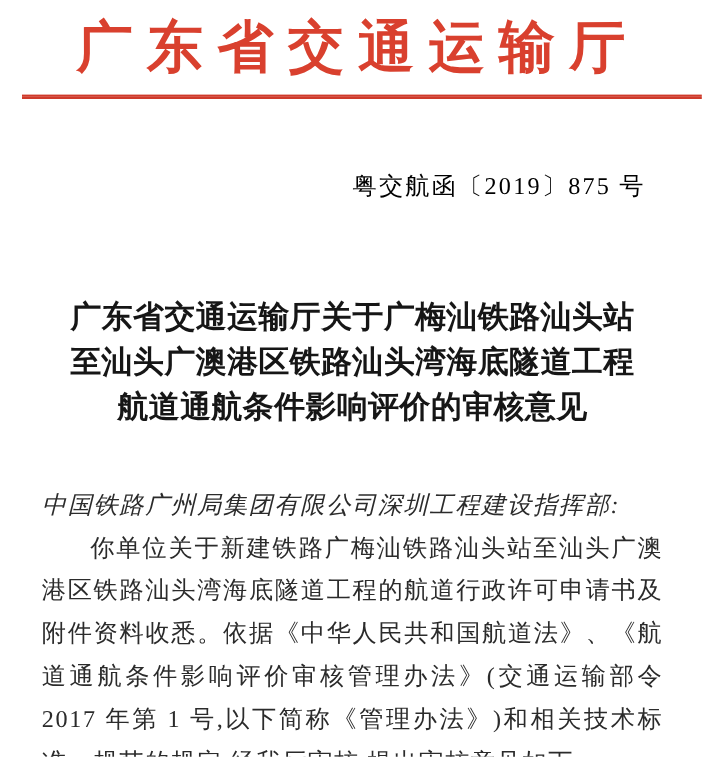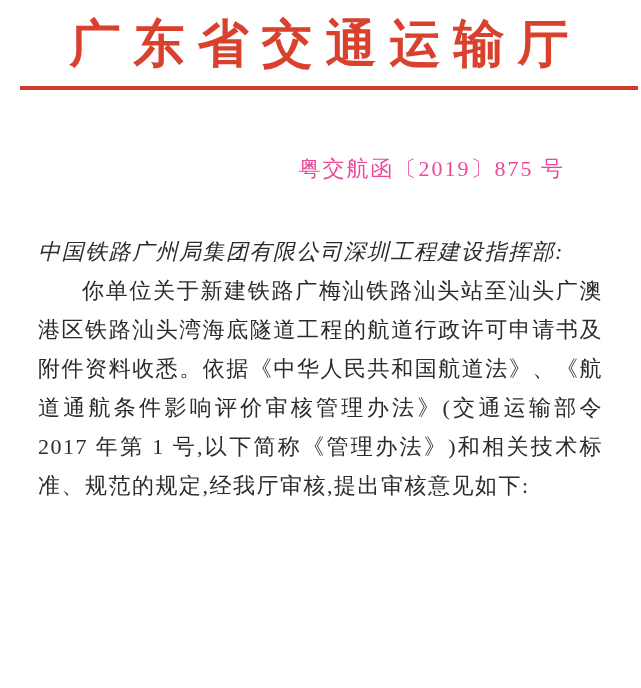--- a/index.html
+++ b/index.html
@@ -36,25 +36,25 @@
     white-space: nowrap;
   }
   .red-rule {
     margin: 12px 3px 0 20px;
     height: 2px;
     border-top: 2px solid var(--rule-red);
     border-bottom: 2px solid var(--rule-red);
   }
   .doc-number {
     margin-top: 64px;
-    padding-right: 76px;
+    padding-right: 54px;
     text-align: right;
     font-size: 22px;
     line-height: 30px;
-    color: #ec4899;
+    color: #000000;
     letter-spacing: 2px;
     white-space: nowrap;
   }
   .doc-title {
     margin-top: 84px;
     text-align: center;
     font-size: 28px;
     font-weight: 700;
     line-height: 41px;
     color: var(--title-text);
@@ -82,19 +82,24 @@
 <body>
 
 <div class="page">
 
   <h1 class="agency-name">广东省交通运输厅</h1>
 
   <div class="red-rule"></div>
 
   <div class="doc-number">粤交航函〔2019〕875 号</div>
 
+  <div class="doc-title">
+    <div>广东省交通运输厅关于广梅汕铁路汕头站</div>
+    <div>至汕头广澳港区铁路汕头湾海底隧道工程</div>
+    <div>航道通航条件影响评价的审核意见</div>
+  </div>
 
   <div class="body-text">
     <div class="salutation">中国铁路广州局集团有限公司深圳工程建设指挥部:</div>
     <p class="paragraph">你单位关于新建铁路广梅汕铁路汕头站至汕头广澳港区铁路汕头湾海底隧道工程的航道行政许可申请书及附件资料收悉。依据《中华人民共和国航道法》、《航道通航条件影响评价审核管理办法》(交通运输部令 2017 年第 1 号,以下简称《管理办法》)和相关技术标准、规范的规定,经我厅审核,提出审核意见如下:</p>
   </div>
 
 </div>
 
 </body></html>

